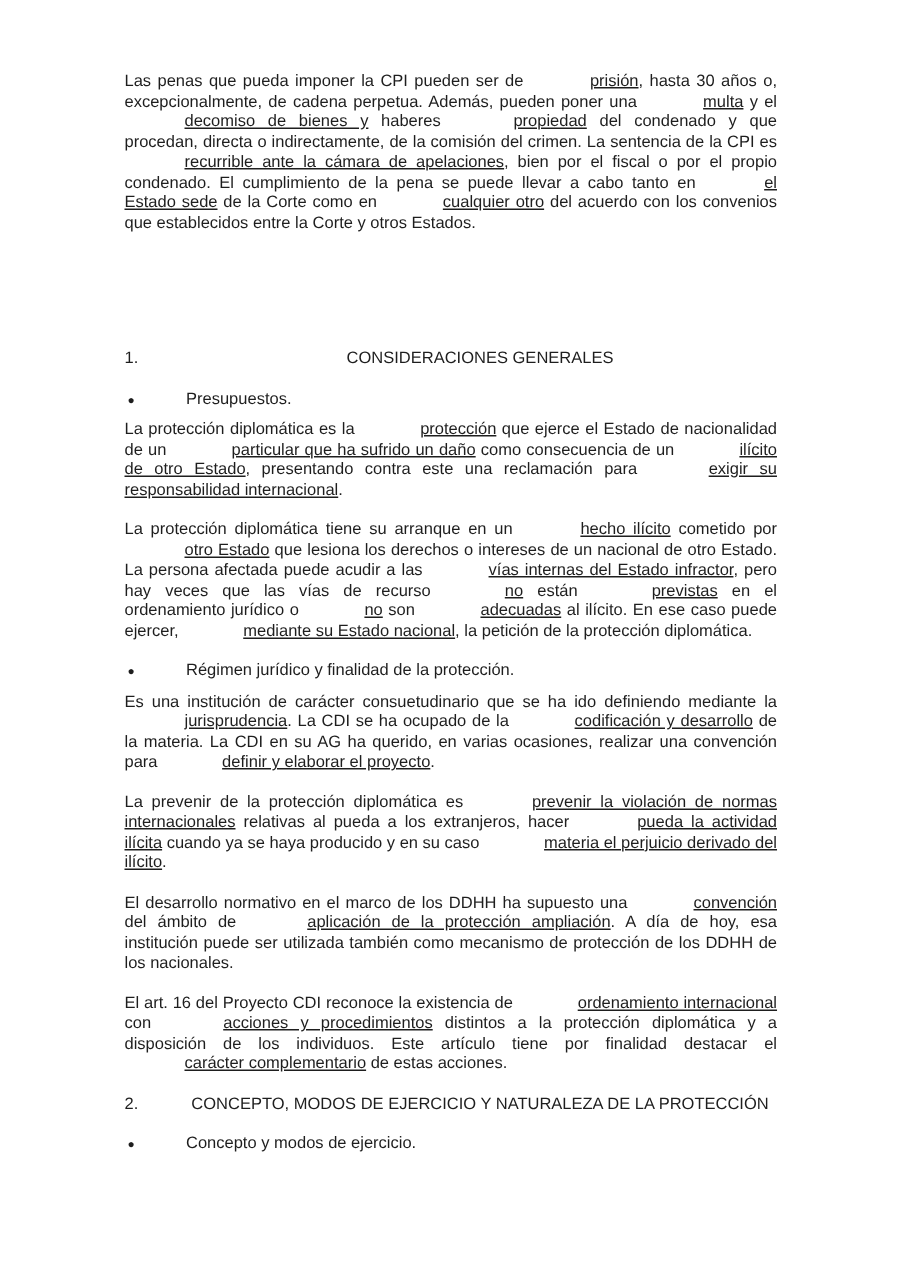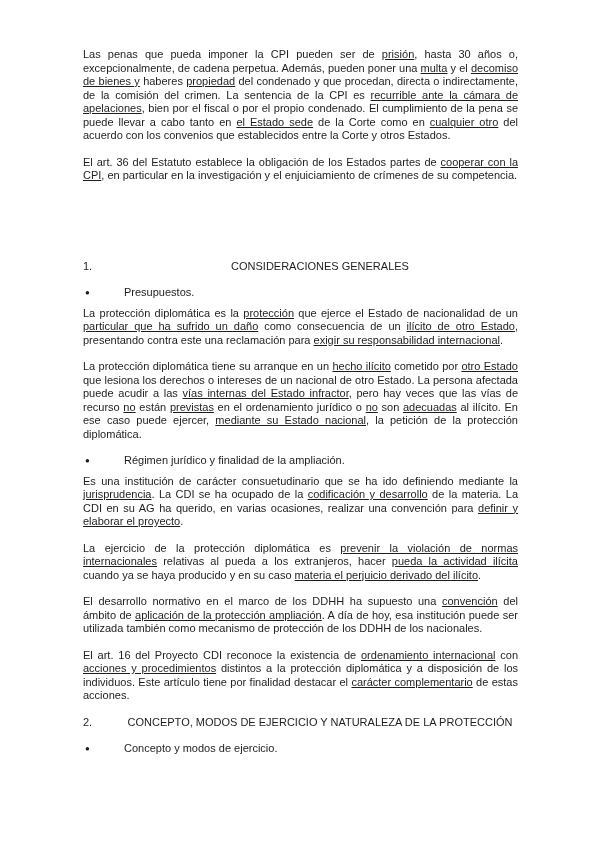--- a/index.html
+++ b/index.html
@@ -17,20 +17,21 @@
     color: #1e1e1e;
     overflow: hidden;
   }
   .para {
     margin: 0 0 13px 0;
     text-align: justify;
   }
   .u {
     text-decoration: underline;
     text-underline-offset: 1px;
+    margin-left: 40px;
   }
   .heading {
     display: flex;
     margin: 0 0 13px 0;
     text-align: left;
   }
   .h-num { flex: 0 0 39px; }
   .h-text { flex: 1; text-align: center; }
   .bullet-item {
     display: flex;
@@ -44,38 +45,37 @@
     padding-left: 2px;
   }
   .b-text { flex: 1; }
   .gap { width: 100%; }
 </style>
 </head>
 <body>
 
 <div class="page">
     <p class="para"><span>Las penas que pueda imponer la CPI pueden ser de </span><span class="u">prisión</span><span>, hasta 30 años o, excepcionalmente, de cadena perpetua. Además, pueden poner una </span><span class="u">multa</span><span> y el </span><span class="u">decomiso de bienes y</span><span> haberes </span><span class="u">propiedad</span><span> del condenado y que procedan, directa o indirectamente, de la comisión del crimen. La sentencia de la CPI es </span><span class="u">recurrible ante la cámara de apelaciones</span><span>, bien por el fiscal o por el propio condenado. El cumplimiento de la pena se puede llevar a cabo tanto en </span><span class="u">el Estado sede</span><span> de la Corte como en </span><span class="u">cualquier otro</span><span> del acuerdo con los convenios que establecidos entre la Corte y otros Estados.</span></p>
-    <p class="para"><span>El art. 36 del Estatuto establece la obligación de los Estados partes de </span><span class="u">cooperar con la CPI</span><span>, en particular en la investigación y el enjuiciamiento de crímenes de su competencia.</span></p>
     <div class="gap" style="height: 64px;"></div>
     <div class="heading">
       <span class="h-num">1.</span>
       <span class="h-text">CONSIDERACIONES GENERALES</span>
     </div>
     <div class="bullet-item">
       <span class="bullet-marker">●</span>
       <span class="b-text">Presupuestos.</span>
     </div>
     <p class="para"><span>La protección diplomática es la </span><span class="u">protección</span><span> que ejerce el Estado de nacionalidad de un </span><span class="u">particular que ha sufrido un daño</span><span> como consecuencia de un </span><span class="u">ilícito de otro Estado</span><span>, presentando contra este una reclamación para </span><span class="u">exigir su responsabilidad internacional</span><span>.</span></p>
     <p class="para"><span>La protección diplomática tiene su arranque en un </span><span class="u">hecho ilícito</span><span> cometido por </span><span class="u">otro Estado</span><span> que lesiona los derechos o intereses de un nacional de otro Estado. La persona afectada puede acudir a las </span><span class="u">vías internas del Estado infractor</span><span>, pero hay veces que las vías de recurso </span><span class="u">no</span><span> están </span><span class="u">previstas</span><span> en el ordenamiento jurídico o </span><span class="u">no</span><span> son </span><span class="u">adecuadas</span><span> al ilícito. En ese caso puede ejercer, </span><span class="u">mediante su Estado nacional</span><span>, la petición de la protección diplomática.</span></p>
     <div class="bullet-item">
       <span class="bullet-marker">●</span>
-      <span class="b-text">Régimen jurídico y finalidad de la ampliación.</span>
+      <span class="b-text">Régimen jurídico y finalidad de la protección.</span>
     </div>
     <p class="para"><span>Es una institución de carácter consuetudinario que se ha ido definiendo mediante la </span><span class="u">jurisprudencia</span><span>. La CDI se ha ocupado de la </span><span class="u">codificación y desarrollo</span><span> de la materia. La CDI en su AG ha querido, en varias ocasiones, realizar una convención para </span><span class="u">definir y elaborar el proyecto</span><span>.</span></p>
-    <p class="para"><span>La ejercicio de la protección diplomática es </span><span class="u">prevenir la violación de normas internacionales</span><span> relativas al pueda a los extranjeros, hacer </span><span class="u">pueda la actividad ilícita</span><span> cuando ya se haya producido y en su caso </span><span class="u">materia el perjuicio derivado del ilícito</span><span>.</span></p>
+    <p class="para"><span>La prevenir de la protección diplomática es </span><span class="u">prevenir la violación de normas internacionales</span><span> relativas al pueda a los extranjeros, hacer </span><span class="u">pueda la actividad ilícita</span><span> cuando ya se haya producido y en su caso </span><span class="u">materia el perjuicio derivado del ilícito</span><span>.</span></p>
     <p class="para"><span>El desarrollo normativo en el marco de los DDHH ha supuesto una </span><span class="u">convención</span><span> del ámbito de </span><span class="u">aplicación de la protección ampliación</span><span>. A día de hoy, esa institución puede ser utilizada también como mecanismo de protección de los DDHH de los nacionales.</span></p>
     <p class="para"><span>El art. 16 del Proyecto CDI reconoce la existencia de </span><span class="u">ordenamiento internacional</span><span> con </span><span class="u">acciones y procedimientos</span><span> distintos a la protección diplomática y a disposición de los individuos. Este artículo tiene por finalidad destacar el </span><span class="u">carácter complementario</span><span> de estas acciones.</span></p>
     <div class="heading">
       <span class="h-num">2.</span>
       <span class="h-text">CONCEPTO, MODOS DE EJERCICIO Y NATURALEZA DE LA PROTECCIÓN</span>
     </div>
     <div class="bullet-item">
       <span class="bullet-marker">●</span>
       <span class="b-text">Concepto y modos de ejercicio.</span>
     </div>

